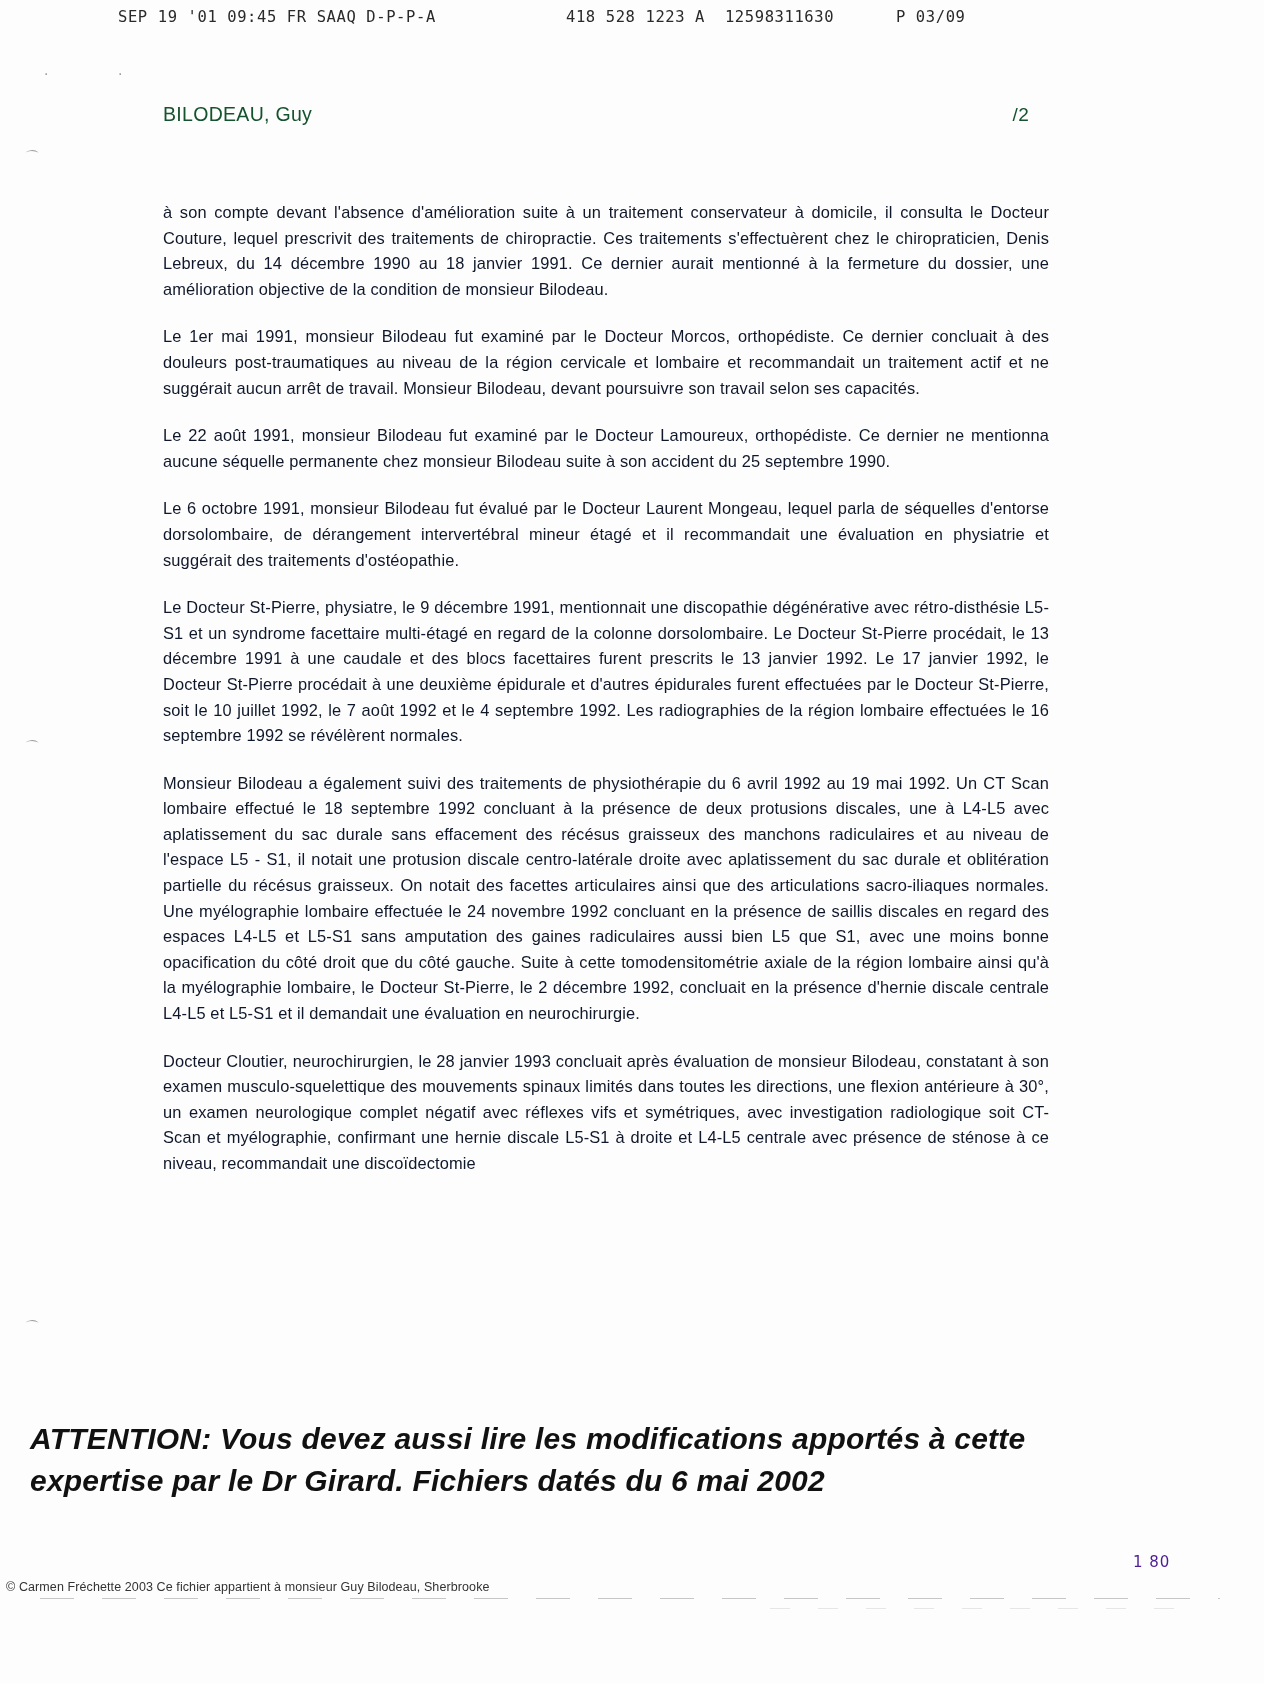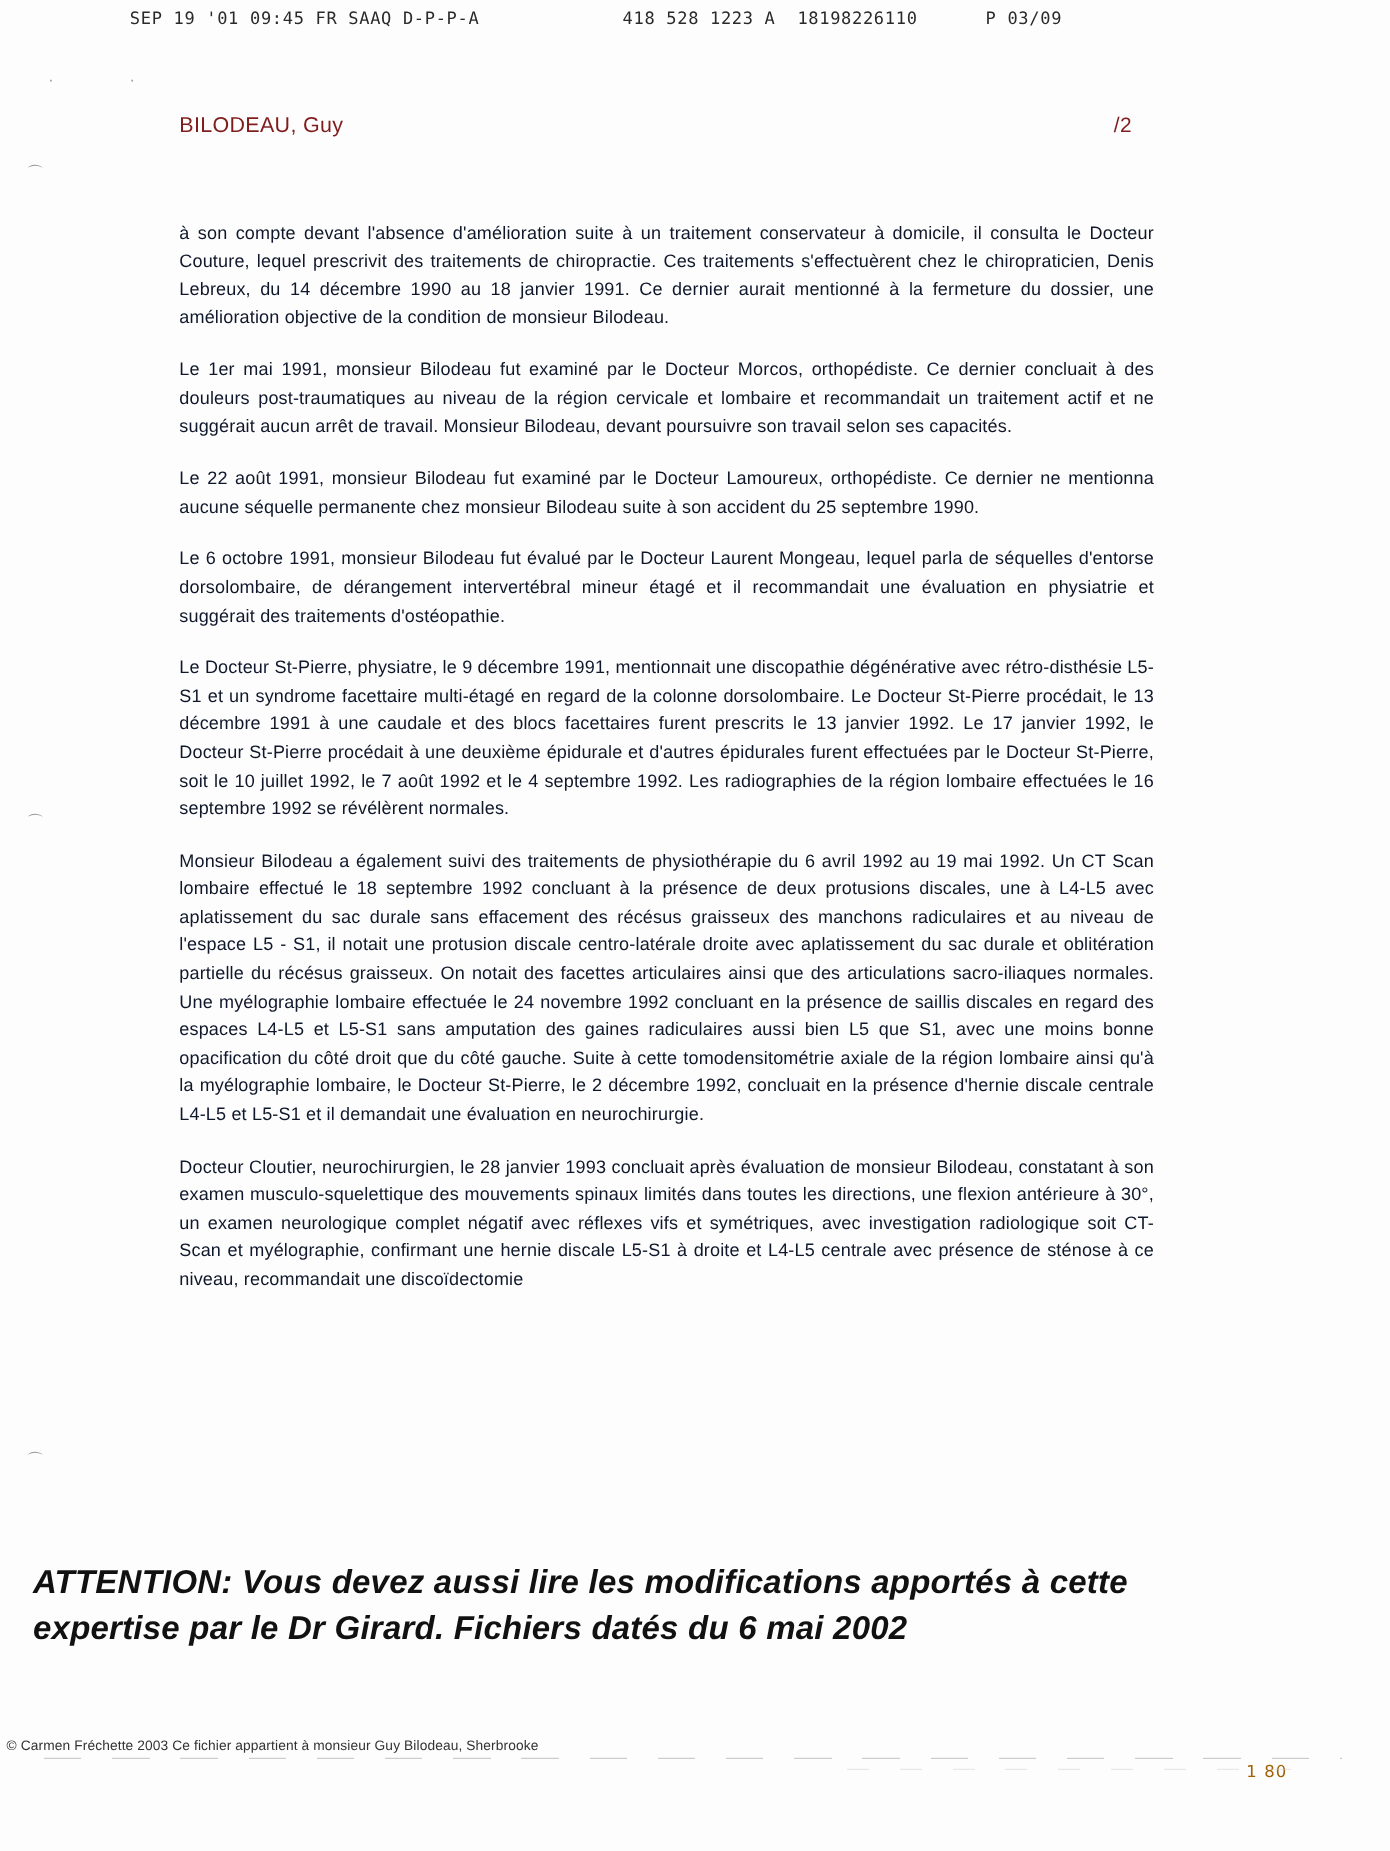--- a/index.html
+++ b/index.html
@@ -41,21 +41,21 @@
   
   .doc-head {
     position: absolute;
     top: 103px;
     left: 163px;
     width: 866px;
     display: flex;
     justify-content: space-between;
     align-items: baseline;
     font-size: 19.5px;
-    color: #7f1d1d;
+    color: #14532d;
     letter-spacing: 0.3px;
   }
   .doc-head .page-no { font-size: 19px; }
 
   
   .body-col {
     position: absolute;
     top: 200px;
     left: 163px;
     width: 886px;
@@ -85,23 +85,22 @@
     letter-spacing: 0.2px;
   }
 
   
   .scribble {
     position: absolute;
     top: 1553px;
     left: 1133px;
     font-family: "DejaVu Sans", sans-serif;
     font-size: 15px;
-    color: #a16207;
+    color: #4c1d95;
     letter-spacing: 1px;
-    margin-top: 48px;
   }
 
   
   .fold-line {
     position: absolute;
     top: 1598px;
     left: 40px;
     width: 1180px;
     height: 1px;
     background: repeating-linear-gradient(
@@ -153,21 +152,21 @@
     border-radius: 50%;
   }
 </style>
 </head>
 <body>
 
 <div class="page">
 
   <div class="fax-header">
     <span class="seg-1">SEP 19 '01 09:45 FR SAAQ D-P-P-A</span>
-    <span class="seg-2">418 528 1223 A  18198226110</span>
+    <span class="seg-2">418 528 1223 A  12598311630</span>
     <span class="seg-3">P 03/09</span>
   </div>
 
   <div class="doc-head">
     <span>BILODEAU, Guy</span>
     <span class="page-no">/2</span>
   </div>
 
   <div class="body-col">
     <p class="para">à son compte devant l'absence d'amélioration suite à un traitement conservateur à domicile, il consulta le Docteur Couture, lequel prescrivit des traitements de chiropractie. Ces traitements s'effectuèrent chez le chiropraticien, Denis Lebreux, du 14 décembre 1990 au 18 janvier 1991.   Ce dernier aurait mentionné à la fermeture du dossier, une amélioration objective de la condition de monsieur Bilodeau.</p>

